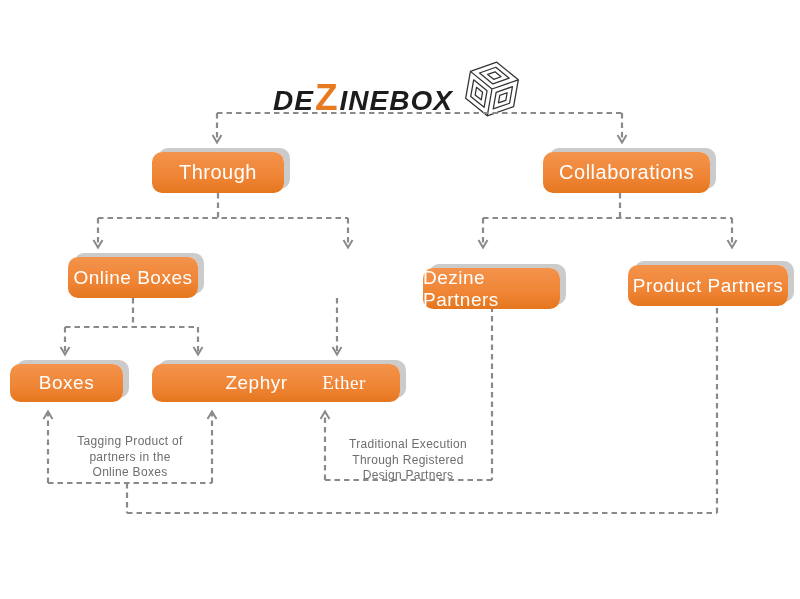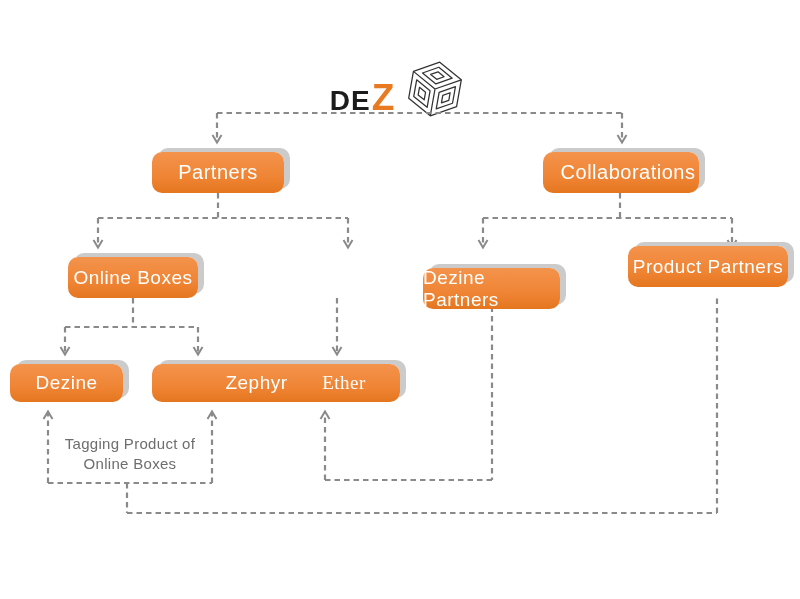--- a/index.html
+++ b/index.html
@@ -5,63 +5,64 @@
   html,body{margin:0;padding:0;background:#ffffff;}
   #stage{
     position:relative;width:800px;height:599px;background:#fff;overflow:hidden;
     font-family:"Liberation Sans", sans-serif;
   }
   
   #logo{position:absolute;left:0;top:46px;width:800px;height:70px;display:flex;
         justify-content:center;align-items:flex-end;pointer-events:none;}
   .logo-text{display:flex;align-items:baseline;letter-spacing:1px;
              font-weight:700;color:var(--logo-text);line-height:1;}
-  .logo-part{font-size:28px;}
+  .logo-part{font-size:28px;font-style:italic;}
   .logo-accent{font-size:37px;color:var(--logo-accent);margin:0 1px;}
   .logo-cube{margin-left:4px;transform:translateY(6px);}
   
   .node{
     position:absolute;display:flex;align-items:center;justify-content:center;
     background:linear-gradient(180deg,#F3934C 0%, #EF8434 62%, #E4761E 100%);
     border-radius:10px;
     box-shadow:6px -4px 0 0 var(--shadow);
     color:var(--node-text);letter-spacing:.5px;
   }
   .lvl1{height:41px;font-size:20px;}
   .lvl2{height:41px;font-size:19px;}
   .lvl3{height:38px;font-size:19px;}
   #node-services        {left:152px;top:152px;width:132px;}
-  #node-collaborations  {left:543px;top:152px;width:142px;padding-left:14px;}
+  #node-collaborations  {left:543px;top:152px;width:167px;}
   #node-online-boxes    {left:68px; top:257px;width:130px;}
   #node-offline-boxes   {left:255px;top:257px;width:132px;}
   #node-dezine-partners {left:423px;top:240px;width:137px;margin-top:28px;}
-  #node-product-partners{left:628px;top:246px;width:160px;}
+  #node-product-partners{left:628px;top:265px;width:160px;}
   #node-terra           {left:10px; top:364px;width:113px;}
   #node-zephyr          {left:152px;top:364px;width:113px;padding-left:48px;}
   #node-ether           {left:288px;top:364px;width:112px;font-family:Liberation Serif, serif;}
   
   #connectors{position:absolute;left:0;top:0;width:800px;height:599px;}
   .conn{fill:none;stroke:var(--connector);stroke-width:2.2;stroke-dasharray:5.5 4;}
   
   .note{
-    position:absolute;color:var(--annotation-text);font-size:15px;line-height:1.3;
+    position:absolute;color:var(--annotation-text);font-size:12px;line-height:1.3;
     text-align:center;letter-spacing:.3px;
   }
   #note-tagging    {left:50px; top:434px;width:160px;}
   #note-traditional{left:328px;top:437px;width:160px;}
 </style>
 </head>
 <body>
 
 <div id="stage">
 
   <div id="logo">
     <div class="logo-text">
       <span class="logo-part">DE</span>
       <span class="logo-accent">Z</span>
+      <span class="logo-part">INEBOX</span>
     </div>
     <svg class="logo-cube" width="70" height="66" viewBox="0 0 72 66">
       <g transform="rotate(10 36 33)" fill="none" stroke="#333333" stroke-width="1.3" stroke-linejoin="round">
         <polygon points="36,5 61,19 61,47 36,61 11,47 11,19"></polygon>
         <path d="M11 19 L36 33 L61 19 M36 33 L36 61"></path>
 
         <polygon points="36,10.3 51.5,19 36,27.7 20.5,19"></polygon>
         <polygon points="36,15.1 43,19 36,22.9 29,19"></polygon>
 
         <polygon points="15.8,27 31.3,35.7 31.3,53 15.8,44.3"></polygon>
@@ -108,42 +109,48 @@
     <path class="conn" d="M127 483 L127 513"></path>
     <path class="conn" d="M127 513 L717 513"></path>
     <path class="conn" d="M717 513 L717 297"></path>
 
     <path class="conn" d="M325 480 L325 413" marker-end="url(#arr)"></path>
     <path class="conn" d="M492 297 L492 480"></path>
     <path class="conn" d="M325 480 L492 480"></path>
   </svg>
 
   <div class="node lvl1" id="node-services">
-    <span>Partners</span>
+    <span>Through</span>
   </div>
   <div class="node lvl1" id="node-collaborations">
     <span>Collaborations</span>
   </div>
   <div class="node lvl2" id="node-online-boxes">
     <span>Online Boxes</span>
   </div>
   <div class="node lvl2" id="node-dezine-partners">
     <span>Dezine Partners</span>
   </div>
   <div class="node lvl2" id="node-product-partners">
     <span>Product Partners</span>
   </div>
   <div class="node lvl3" id="node-terra">
-    <span>Dezine</span>
+    <span>Boxes</span>
   </div>
   <div class="node lvl3" id="node-zephyr">
     <span>Zephyr</span>
   </div>
   <div class="node lvl3" id="node-ether">
     <span>Ether</span>
   </div>
 
   <div class="note" id="note-tagging">
     <div>Tagging Product of</div>
+    <div>partners in the</div>
     <div>Online Boxes</div>
+  </div>
+  <div class="note" id="note-traditional">
+    <div>Traditional Execution</div>
+    <div>Through Registered</div>
+    <div>Design Partners</div>
   </div>
 
 </div>
 
 </body></html>

